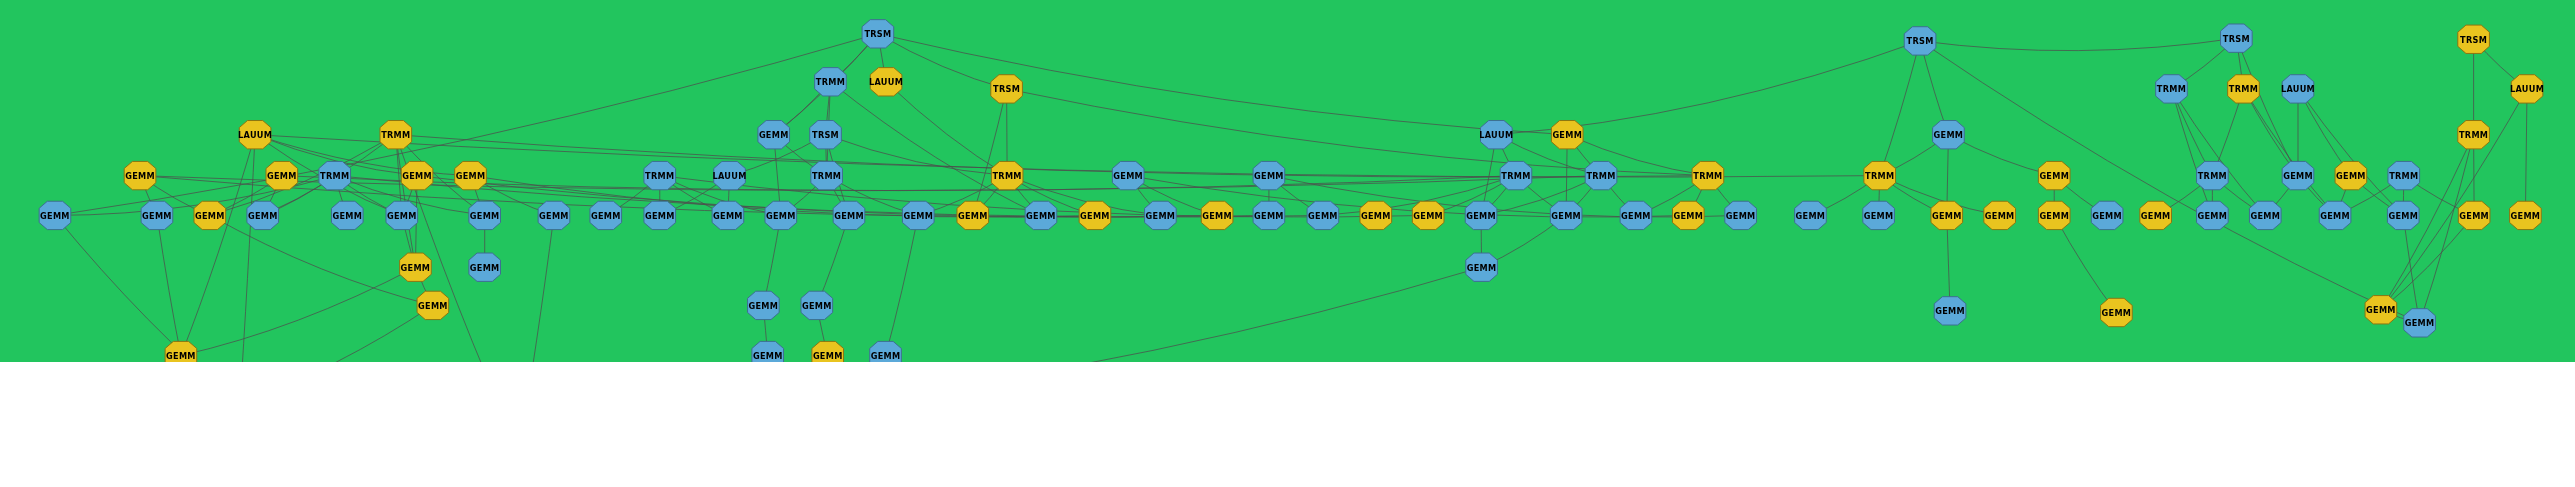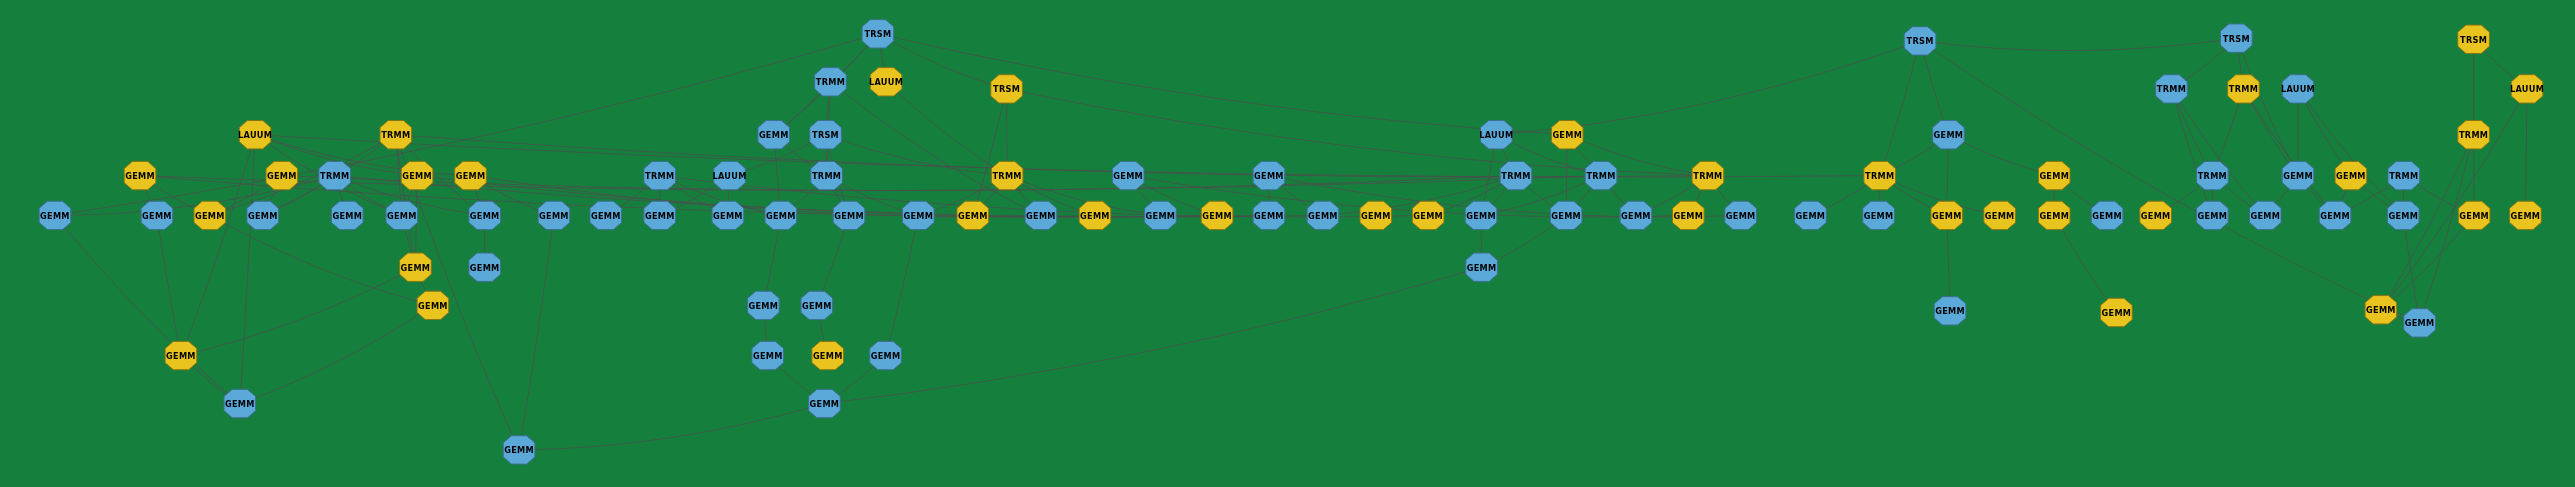--- a/index.html
+++ b/index.html
@@ -1,17 +1,17 @@
 <!DOCTYPE html>
 <html style="font-size:8.7px"><head>
 <meta charset="utf-8">
 <style>
   html,body{margin:0;padding:0;background:#ffffff;}
   body{font-family:"DejaVu Sans","Liberation Sans",sans-serif;}
-  #stage{position:relative;width:2576px;height:487px;background:#15803d;overflow:hidden;}
+  #stage{position:relative;width:2576px;height:362px;background:#22c55e;overflow:hidden;}
   #dag{position:absolute;left:0;top:0;}
   .edge{fill:none;stroke:#4d4d4d;stroke-width:1.6;opacity:0.85;}
   .node-shape{stroke-width:1.8;}
   .node-label{font-family:"DejaVu Sans","Liberation Sans",sans-serif;font-weight:bold;font-size:15px;fill:#000000;text-anchor:middle;dominant-baseline:central;letter-spacing:0.5px;}
 </style>
 </head>
 <body>
 
 <div id="stage">
   <svg id="dag" width="2576" height="487" viewBox="0 0 4720 893">

